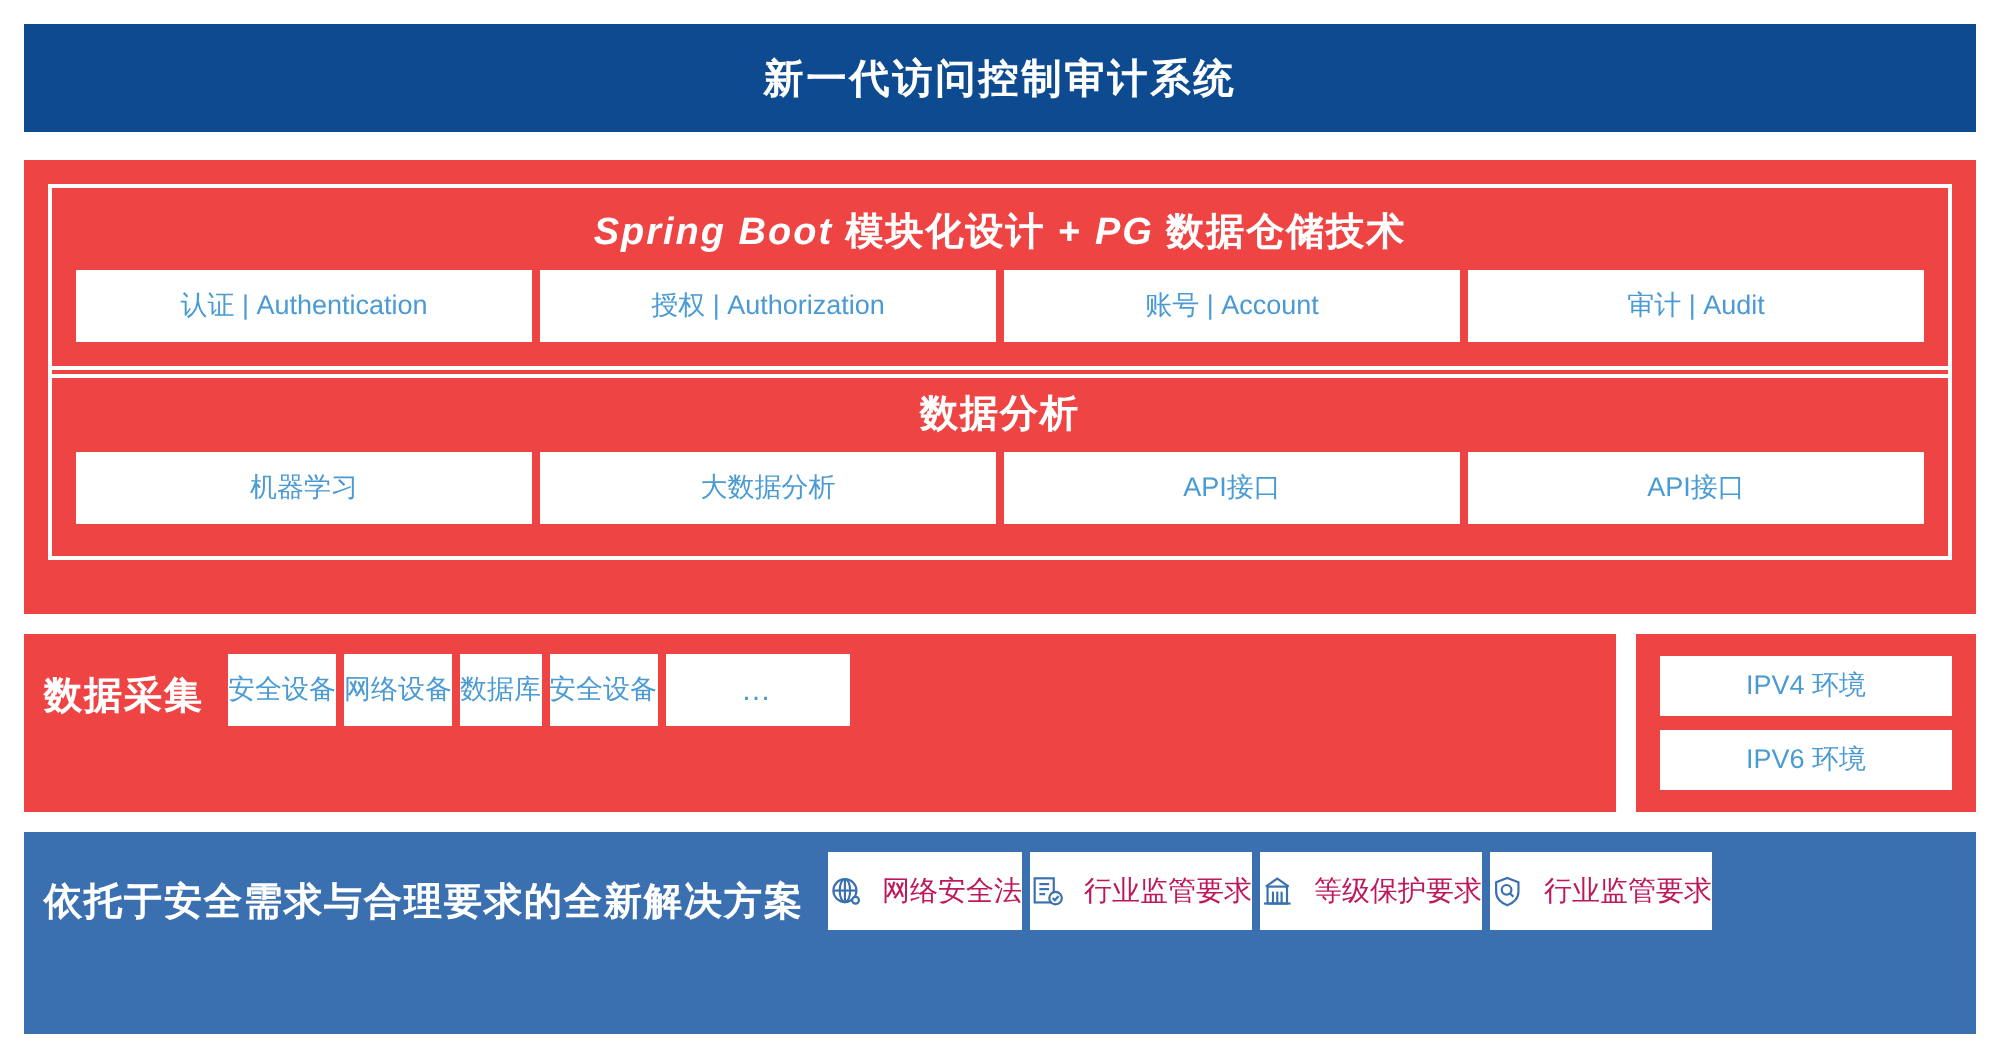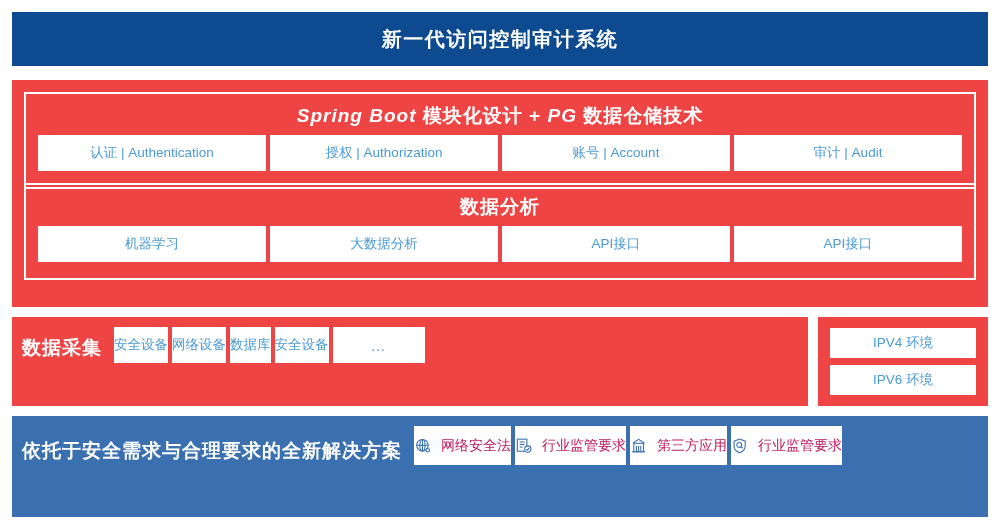--- a/index.html
+++ b/index.html
@@ -273,21 +273,21 @@
           <span class="ico">
             <svg viewBox="0 0 20 20" width="18" height="18" fill="none" stroke="#3a6fb0" stroke-width="1.2">
               <line x1="2.2" y1="16.4" x2="17.0" y2="16.4"></line>
               <rect x="4.2" y="7.0" width="10.8" height="9.4"></rect>
               <polyline points="3.2,7.0 9.6,2.6 16.0,7.0"></polyline>
               <line x1="7.2" y1="9.8" x2="7.2" y2="16.4"></line>
               <line x1="9.6" y1="9.8" x2="9.6" y2="16.4"></line>
               <line x1="12.0" y1="9.8" x2="12.0" y2="16.4"></line>
             </svg>
           </span>
-          <span>第三方应用</span>
+          <span>等级保护要求</span>
         </div>
 
         <div class="card card-ico">
           <span class="ico">
             <svg viewBox="0 0 20 20" width="18" height="18" fill="none" stroke="#3a6fb0" stroke-width="1.2">
               <path d="M9.6 2.2 L15.8 4.6 V10.0 C15.8 13.6 12.9 16.3 9.6 17.4 C6.3 16.3 3.4 13.6 3.4 10.0 V4.6 Z"></path>
               <circle cx="9.2" cy="8.8" r="2.7"></circle>
               <line x1="11.2" y1="10.8" x2="13.0" y2="12.7"></line>
             </svg>
           </span>

